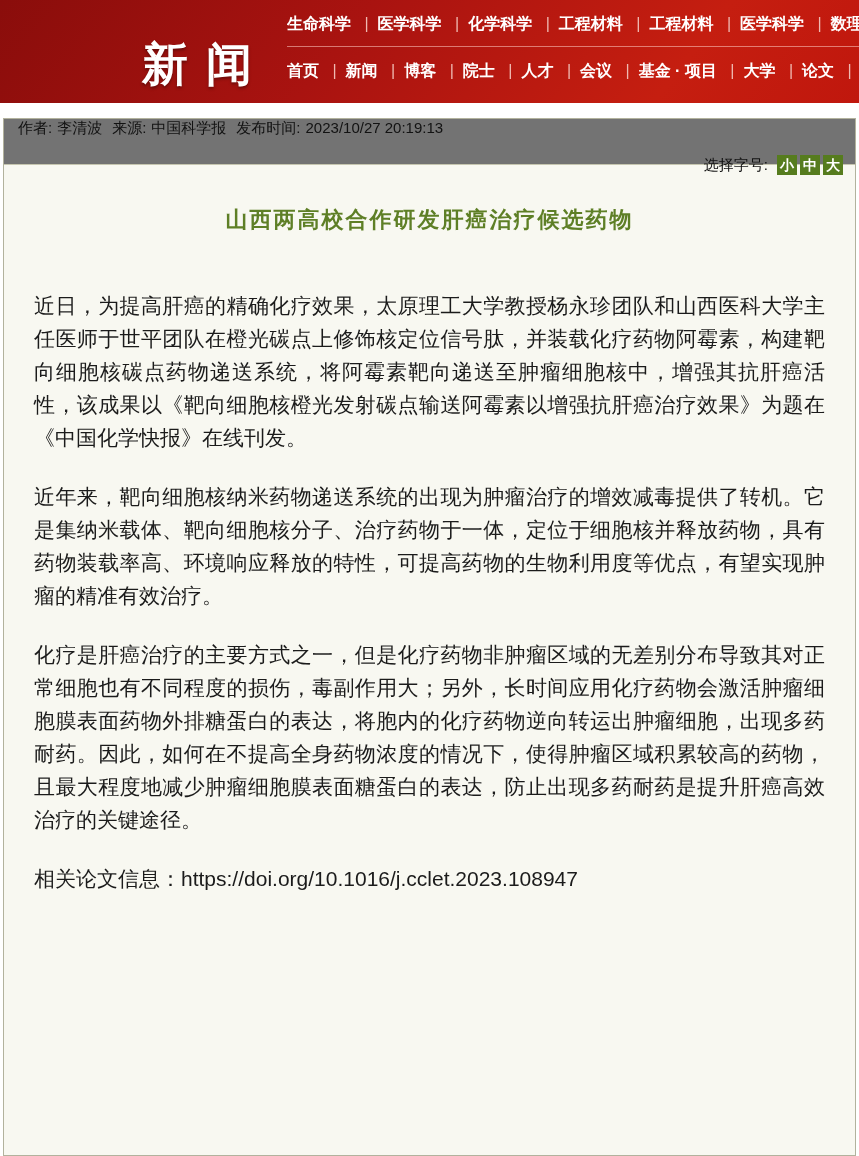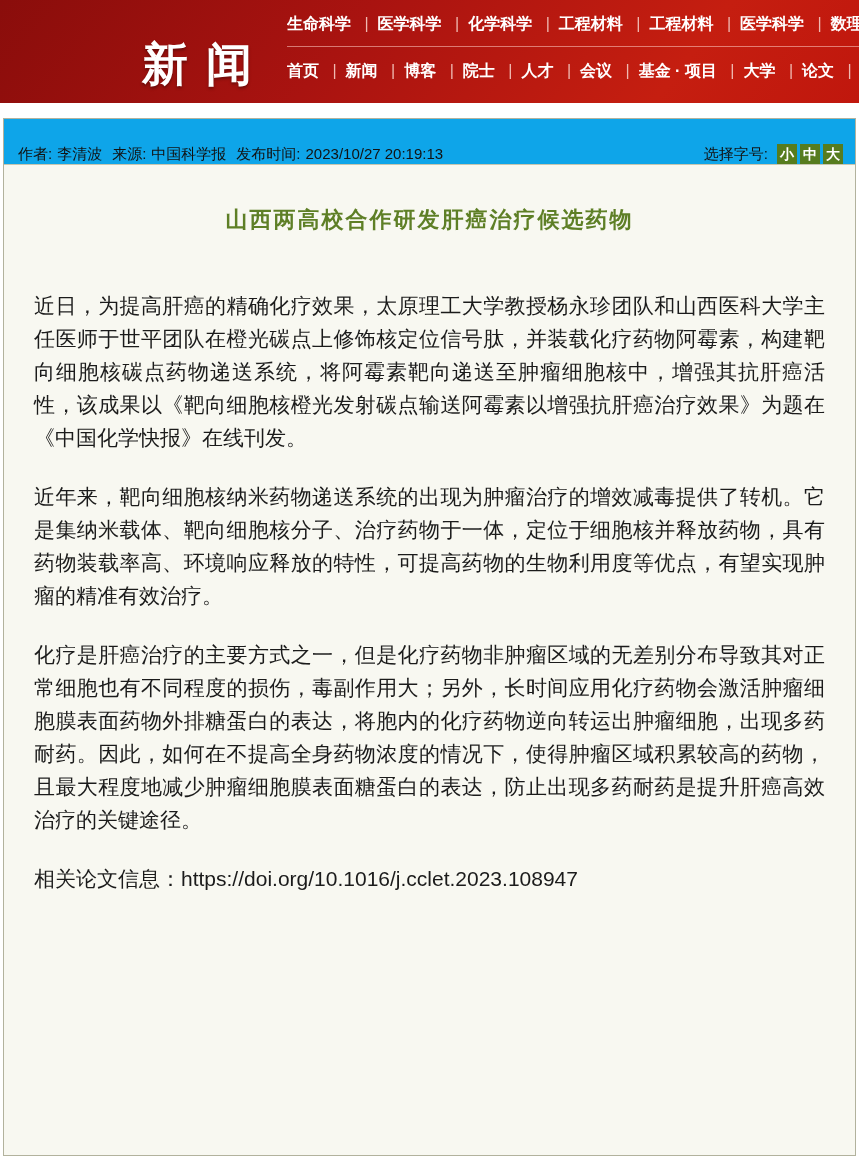--- a/index.html
+++ b/index.html
@@ -50,31 +50,31 @@
   
   .content-box {
     margin: 15px 3px 0;
     border: 1px solid #b2b29d;
     background: #f8f8f1;
     height: 1038px;
     overflow: hidden;
   }
 
   .meta-bar {
-    display: flex; justify-content: space-between; align-items: flex-end;
-    background: #0ea5e9;
+    display: flex; justify-content: space-between; align-items: flex-start;
+    background: #737373;
     border-bottom: 1px solid #c6c6b0;
     padding: 0 12px 0 14px;
     height: 46px;
     font-size: 15px; color: #121212;
   }
   .meta-left { white-space: nowrap; }
   .meta-left .lbl { margin-right: 5px; }
   .meta-left .val { margin-right: 10px; }
-  .meta-right { display: flex; align-items: center; white-space: nowrap; }
+  .meta-right { display: flex; align-items: center; white-space: nowrap; margin-top: 36px; }
   .meta-right .fslbl { margin-right: 6px; }
   .fs-btn {
     display: inline-block; width: 20px; height: 20px; margin-left: 3px;
     background: #567c1e; color: #ffffff;
     font-size: 14px; font-weight: bold; text-align: center; line-height: 20px;
     cursor: pointer;
   }
 
   
   .article { padding: 0 30px; }

